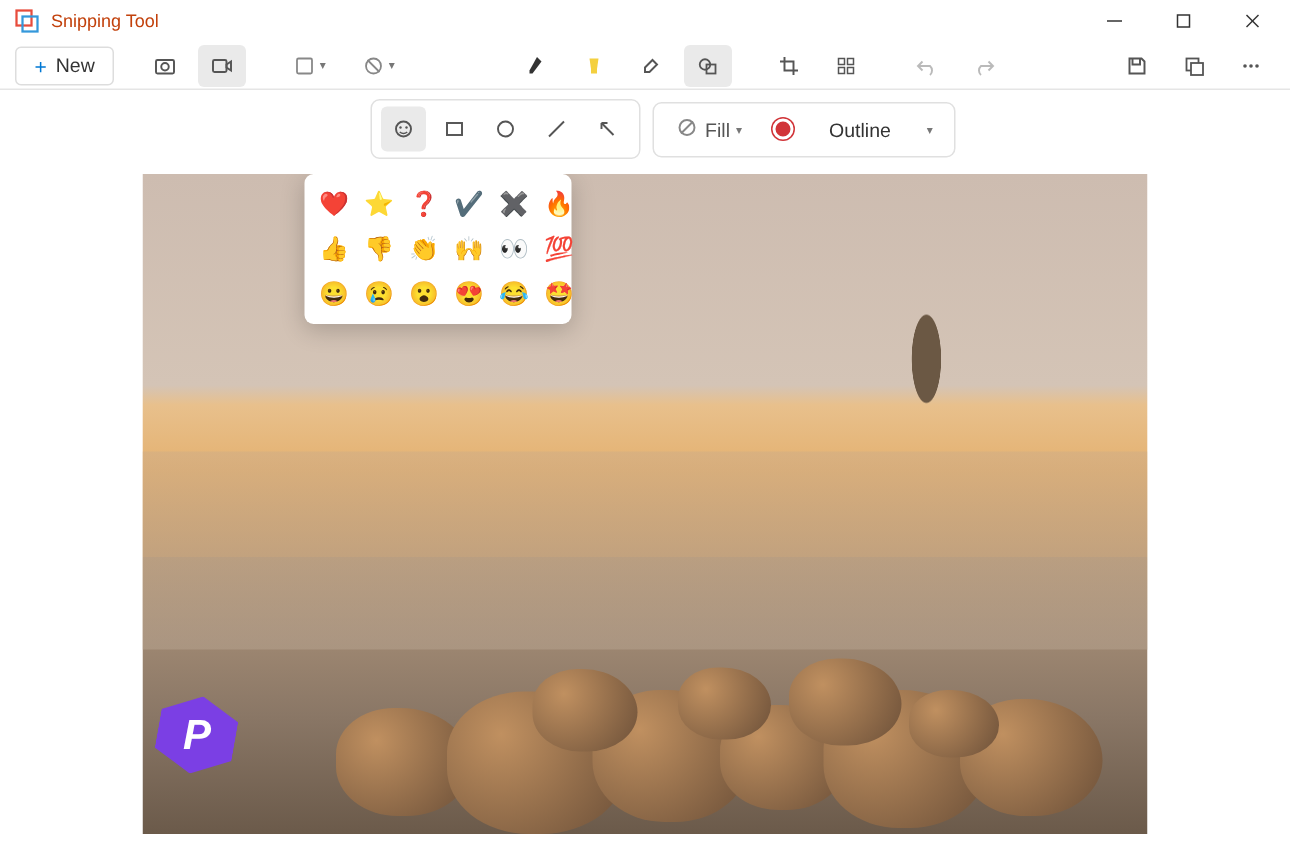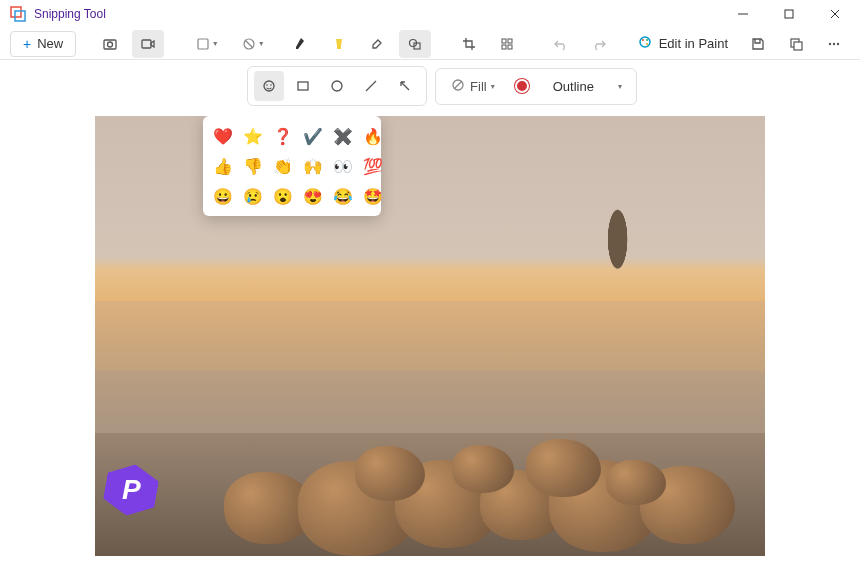--- a/index.html
+++ b/index.html
@@ -1,18 +1,18 @@
 <!DOCTYPE html>
 <html><head>
 <meta charset="utf-8">
 <style>
 * { margin: 0; padding: 0; box-sizing: border-box; font-family: 'Segoe UI', sans-serif; }
 body { width: 860px; height: 576px; background: #fff; overflow: hidden; }
 
-.titlebar { height: 28px; display: flex; align-items: center; padding: 0 2px 0 10px; background: #fff; font-size: 12px; color: #4c1d95; }
+.titlebar { height: 28px; display: flex; align-items: center; padding: 0 2px 0 10px; background: #fff; font-size: 12px; color: #c2410c; }
 .titlebar .app-icon { width: 16px; height: 16px; margin-right: 8px; display: flex; align-items: center; justify-content: center; }
 .titlebar .title { flex: 1; }
 .winbtn { width: 46px; height: 28px; display: flex; align-items: center; justify-content: center; color: #333; }
 
 .toolbar { height: 32px; display: flex; align-items: center; padding: 0 10px; gap: 6px; border-bottom: 1px solid #e5e5e5; }
 .new-btn { display: flex; align-items: center; gap: 6px; padding: 4px 12px; border: 1px solid #ddd; border-radius: 4px; font-size: 13px; color: #333; background: #fff; }
 .tbtn { width: 32px; height: 28px; display: flex; align-items: center; justify-content: center; border-radius: 4px; color: #555; }
 .tbtn.active { background: #eaeaea; }
 .tbtn.disabled { opacity: 0.4; }
 .tbtn-dd { width: 40px; display: flex; align-items: center; justify-content: center; gap: 2px; height: 28px; border-radius: 4px; color: #555; }
@@ -164,29 +164,20 @@
       </svg>
     </div>
   <div class="tbtn disabled">
       <svg viewBox="0 0 16 16">
         <path d="M11 5 L14 8 L11 11 M14 8 L6 8 A4 4 0 0 0 6 14" fill="none" stroke="#555" stroke-width="1.3"></path>
       </svg>
     </div>
 
   <div class="spacer"></div>
 
-  <div class="edit-paint">
-    <span class="paint-icon"><svg viewBox="0 0 16 16">
-          <circle cx="8" cy="8" r="5" fill="none" stroke="#0099cc" stroke-width="1.5"></circle>
-          <circle cx="6" cy="6" r="1" fill="#e74c3c"></circle>
-          <circle cx="10" cy="6" r="1" fill="#27ae60"></circle>
-          <circle cx="10" cy="10" r="1" fill="#f39c12"></circle>
-        </svg></span>
-    <span>Edit in Paint</span>
-  </div>
   <div class="tbtn">
       <svg viewBox="0 0 16 16">
         <path d="M3 3 L11 3 L13 5 L13 13 L3 13 Z M5 3 L5 7 L10 7 L10 3" fill="none" stroke="#555" stroke-width="1.3"></path>
       </svg>
     </div>
   <div class="tbtn">
       <svg viewBox="0 0 16 16">
         <rect x="3" y="3" width="8" height="8" fill="none" stroke="#555" stroke-width="1.2"></rect>
         <rect x="6" y="6" width="8" height="8" fill="#fff" stroke="#555" stroke-width="1.2"></rect>
       </svg>

